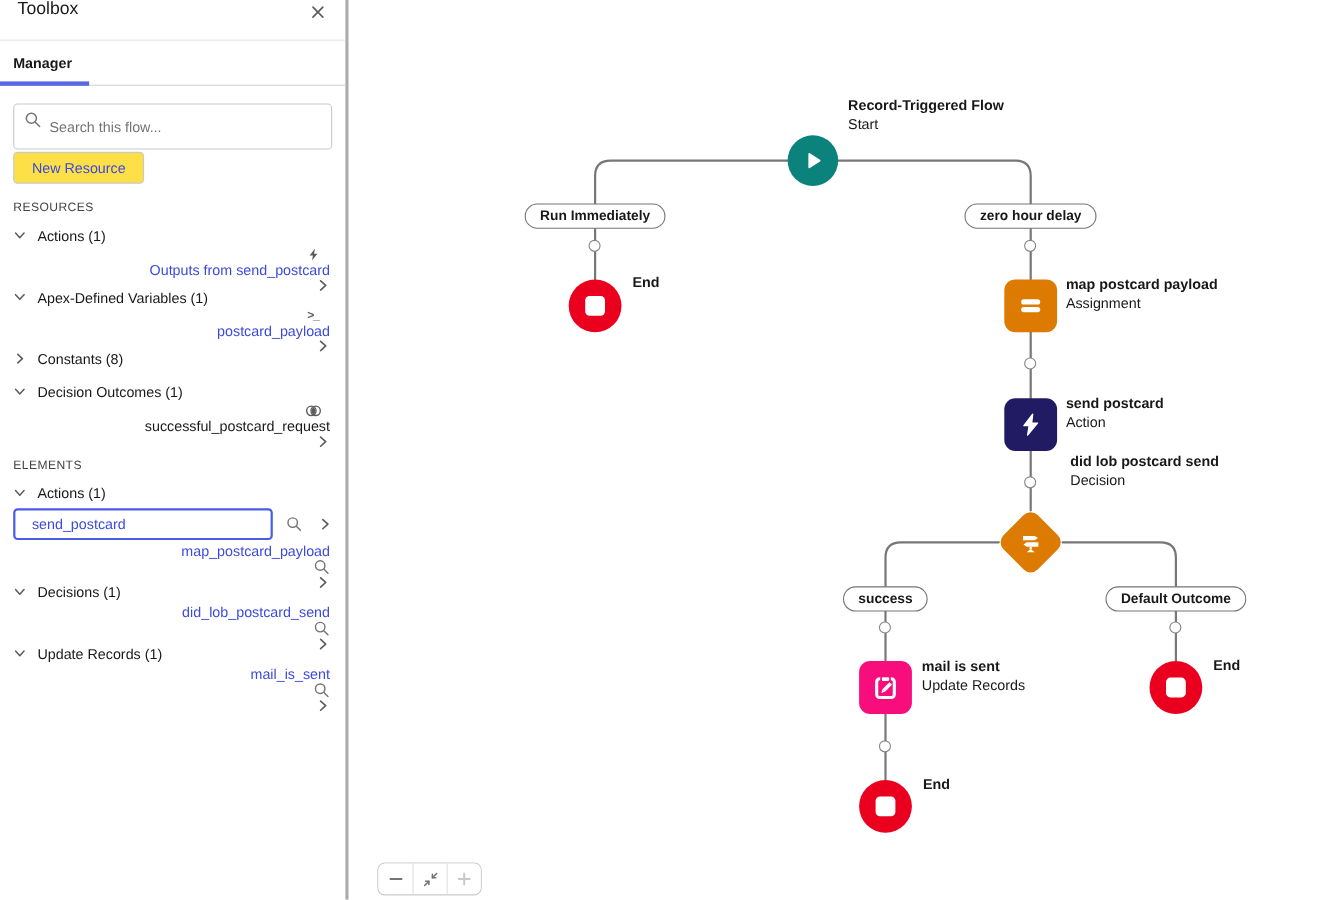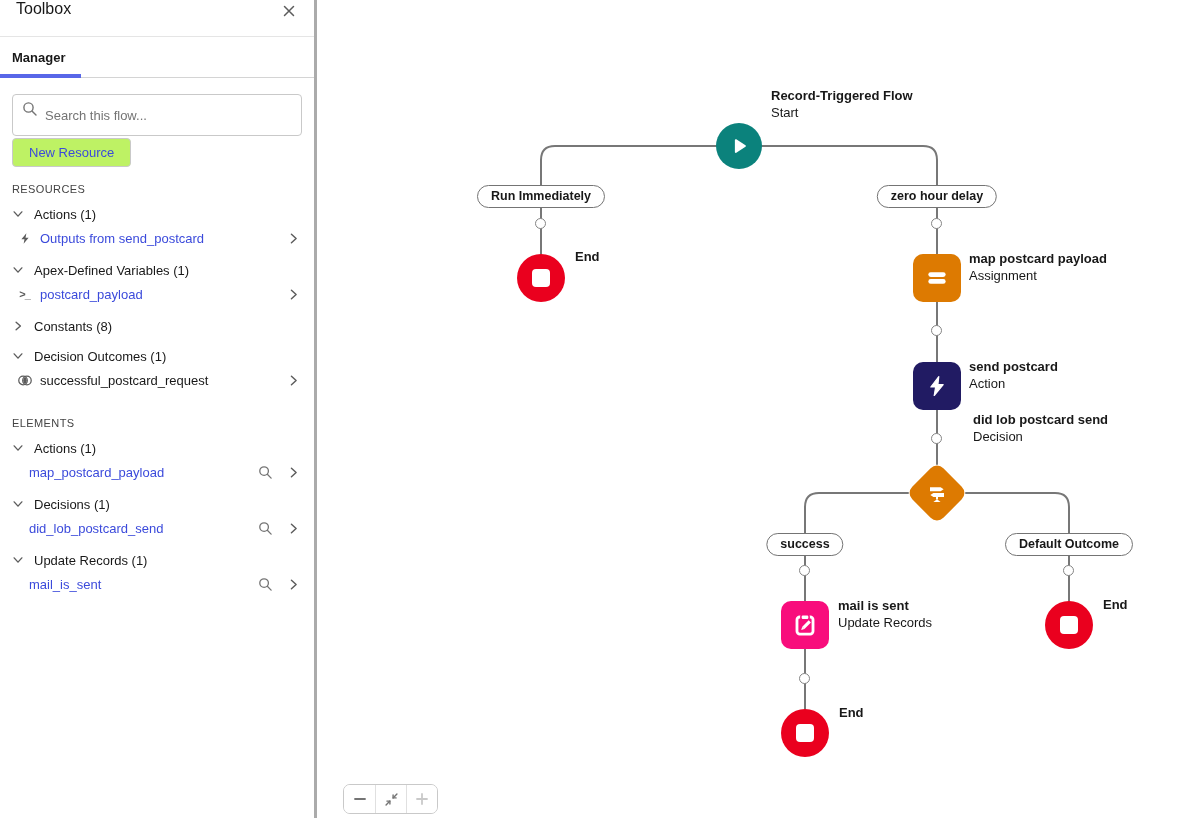--- a/index.html
+++ b/index.html
@@ -23,35 +23,35 @@
     background:var(--c-underline,#5867e8); }
   .panel-body { padding:16px 12px 0 12px; }
 
   .search-box { position:relative; height:30px; }
   .search-box input { width:100%; height:42px; border:1px solid var(--c-border,#c9c9c9);
     border-radius:4px; padding:0 10px 0 32px; font-size:13px;
     font-family:"Liberation Sans",sans-serif; color:#181818; outline:none; }
   .search-box input::placeholder { color:var(--c-muted,#747474); }
   .search-box .mag { position:absolute; left:10px; top:7px; color:#747474; }
 
-  .new-resource { margin-top:14px; height:29px; padding:0 16px; background:#bef264;
+  .new-resource { margin-top:14px; height:29px; padding:0 16px; background:#fde047;
     border:1px solid var(--c-border,#c9c9c9); border-radius:4px; font-size:13px;
     font-family:"Liberation Sans",sans-serif; color:var(--c-link,#3b4adb); cursor:pointer; }
 
   .section-header { margin-top:16px; font-size:11px; letter-spacing:.4px;
     color:var(--c-header_gray,#444); font-weight:400; }
   .section-header.second { margin-top:24px; }
 
   .tree-group { display:flex; align-items:center; gap:10px; height:22px;
     margin-top:8px; cursor:pointer; }
   .tree-group .chev { color:#5c5c5c; display:flex; width:12px; }
   .group-label { font-size:13px; color:var(--c-text,#181818); }
 
-  .tree-item { display:flex; align-items:center; height:26px; padding-left:28px;
-    padding-right:2px; }
+  .tree-item { display:flex; align-items:flex-end; height:26px; padding-left:28px;
+    padding-right:2px;flex-direction:column; }
   .tree-item.el { padding-left:17px; }
   .tree-item .item-icon { width:17px; margin-left:-24px; margin-right:7px;
     color:#5c5c5c; display:flex; justify-content:center; }
   .item-link { font-size:13px; color:var(--c-link,#3b4adb); text-decoration:none;
     cursor:pointer; white-space:nowrap; }
   .item-link.plain { color:var(--c-text,#181818); }
   .spacer { flex:1; }
   .trail { color:#5c5c5c; display:flex; align-items:center; cursor:pointer; }
   .trail + .trail { margin-left:14px; }
   .trail.mag-t { color:#747474; }
@@ -212,20 +212,36 @@
 
     <div class="section-header second">ELEMENTS</div>
 
     <div class="tree-group">
       <span class="chev">
           <svg width="12" height="12" viewBox="0 0 14 14">
             <path d="M2.5 4.5 L7 9.5 L11.5 4.5" fill="none" stroke="currentColor" stroke-width="1.6" stroke-linecap="round" stroke-linejoin="round"></path>
           </svg>
         </span>
       <span class="group-label">Actions (1)</span>
+    </div>
+    <div class="selected-row">
+      <div class="selected-box">
+        <a class="item-link">send_postcard</a>
+      </div>
+      <span class="trail mag-t">
+          <svg width="15" height="15" viewBox="0 0 16 16">
+            <circle cx="6.5" cy="6.5" r="4.6" fill="none" stroke="currentColor" stroke-width="1.4"></circle>
+            <line x1="10.2" y1="10.2" x2="14" y2="14" stroke="currentColor" stroke-width="1.4" stroke-linecap="round"></line>
+          </svg>
+        </span>
+      <span class="trail">
+          <svg width="13" height="13" viewBox="0 0 14 14">
+            <path d="M4.8 2.5 L9.8 7 L4.8 11.5" fill="none" stroke="currentColor" stroke-width="1.6" stroke-linecap="round" stroke-linejoin="round"></path>
+          </svg>
+        </span>
     </div>
 
     <div class="tree-item el">
       <a class="item-link">map_postcard_payload</a>
       <span class="spacer"></span>
       <span class="trail mag-t">
           <svg width="15" height="15" viewBox="0 0 16 16">
             <circle cx="6.5" cy="6.5" r="4.6" fill="none" stroke="currentColor" stroke-width="1.4"></circle>
             <line x1="10.2" y1="10.2" x2="14" y2="14" stroke="currentColor" stroke-width="1.4" stroke-linecap="round"></line>
           </svg>

